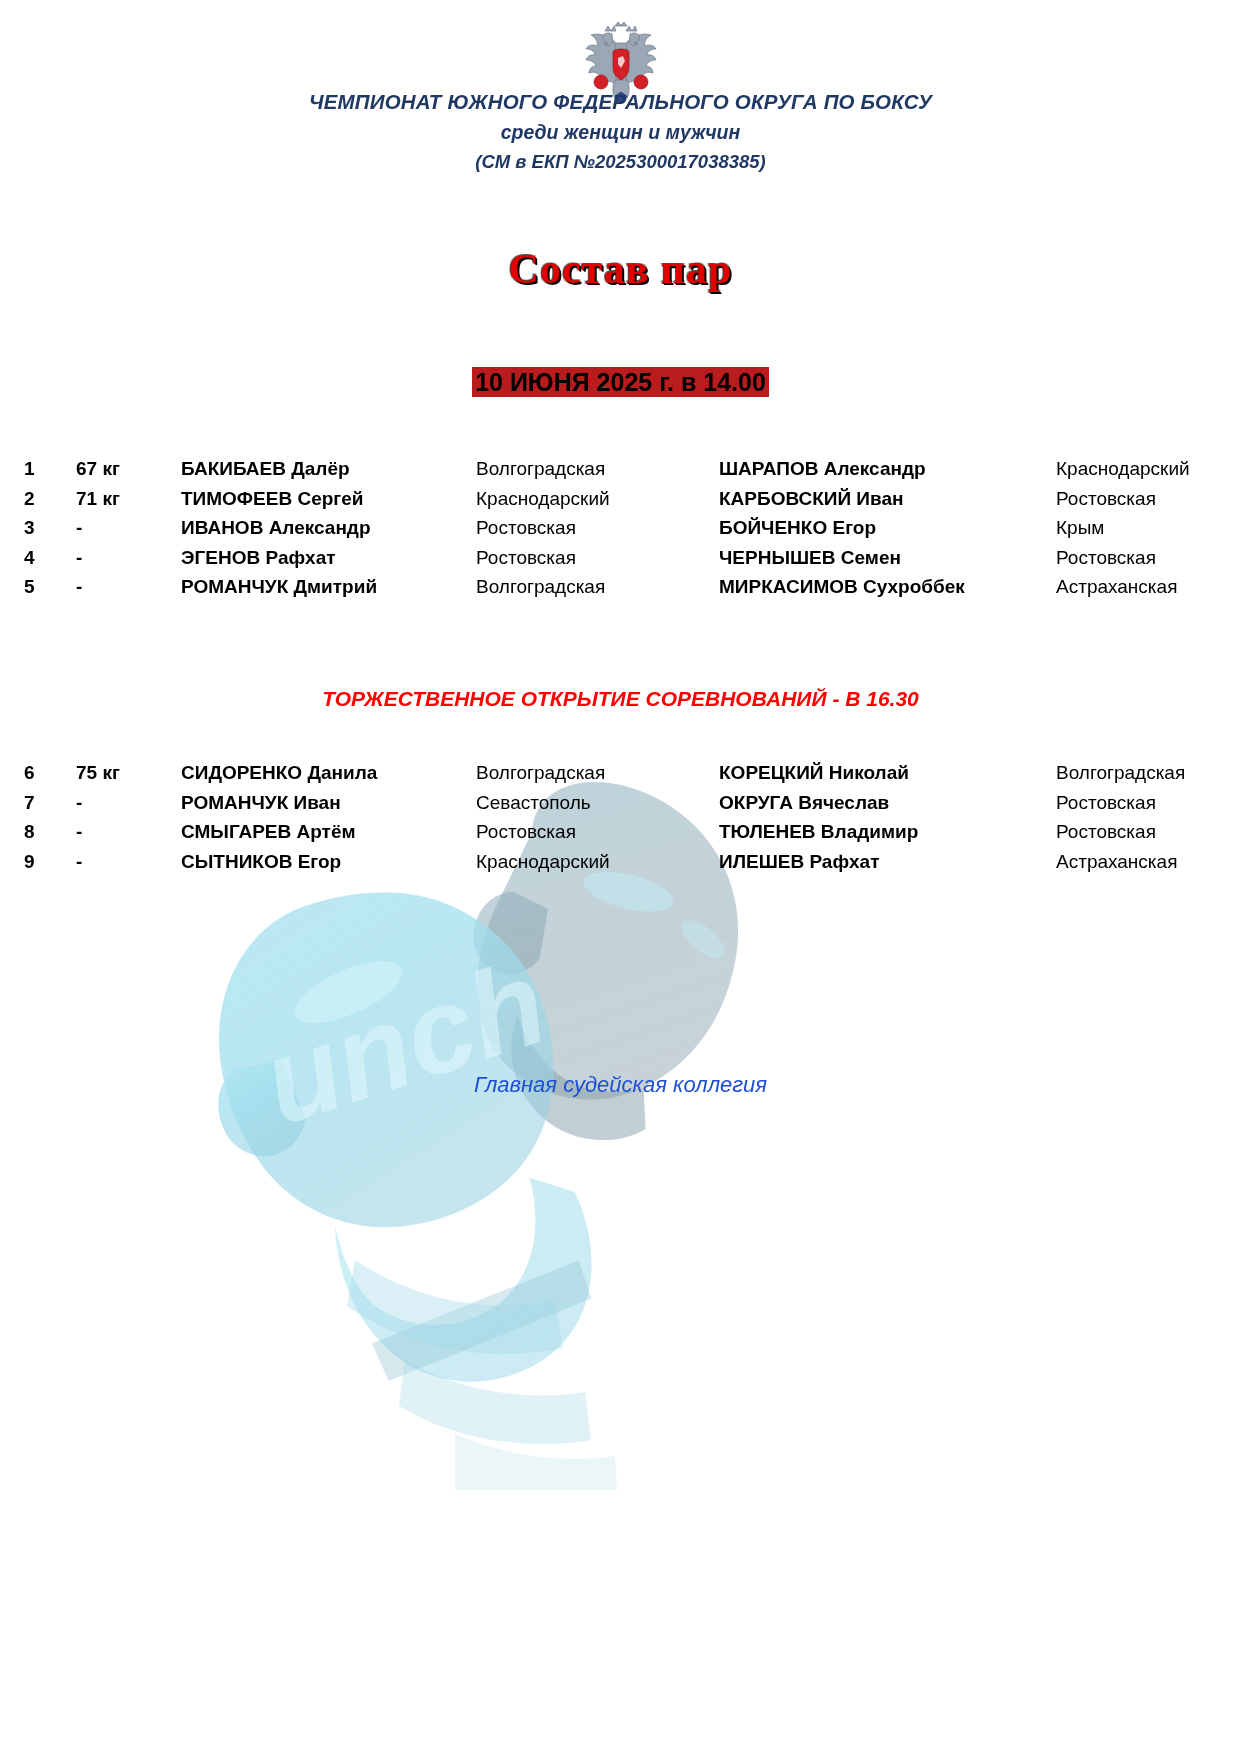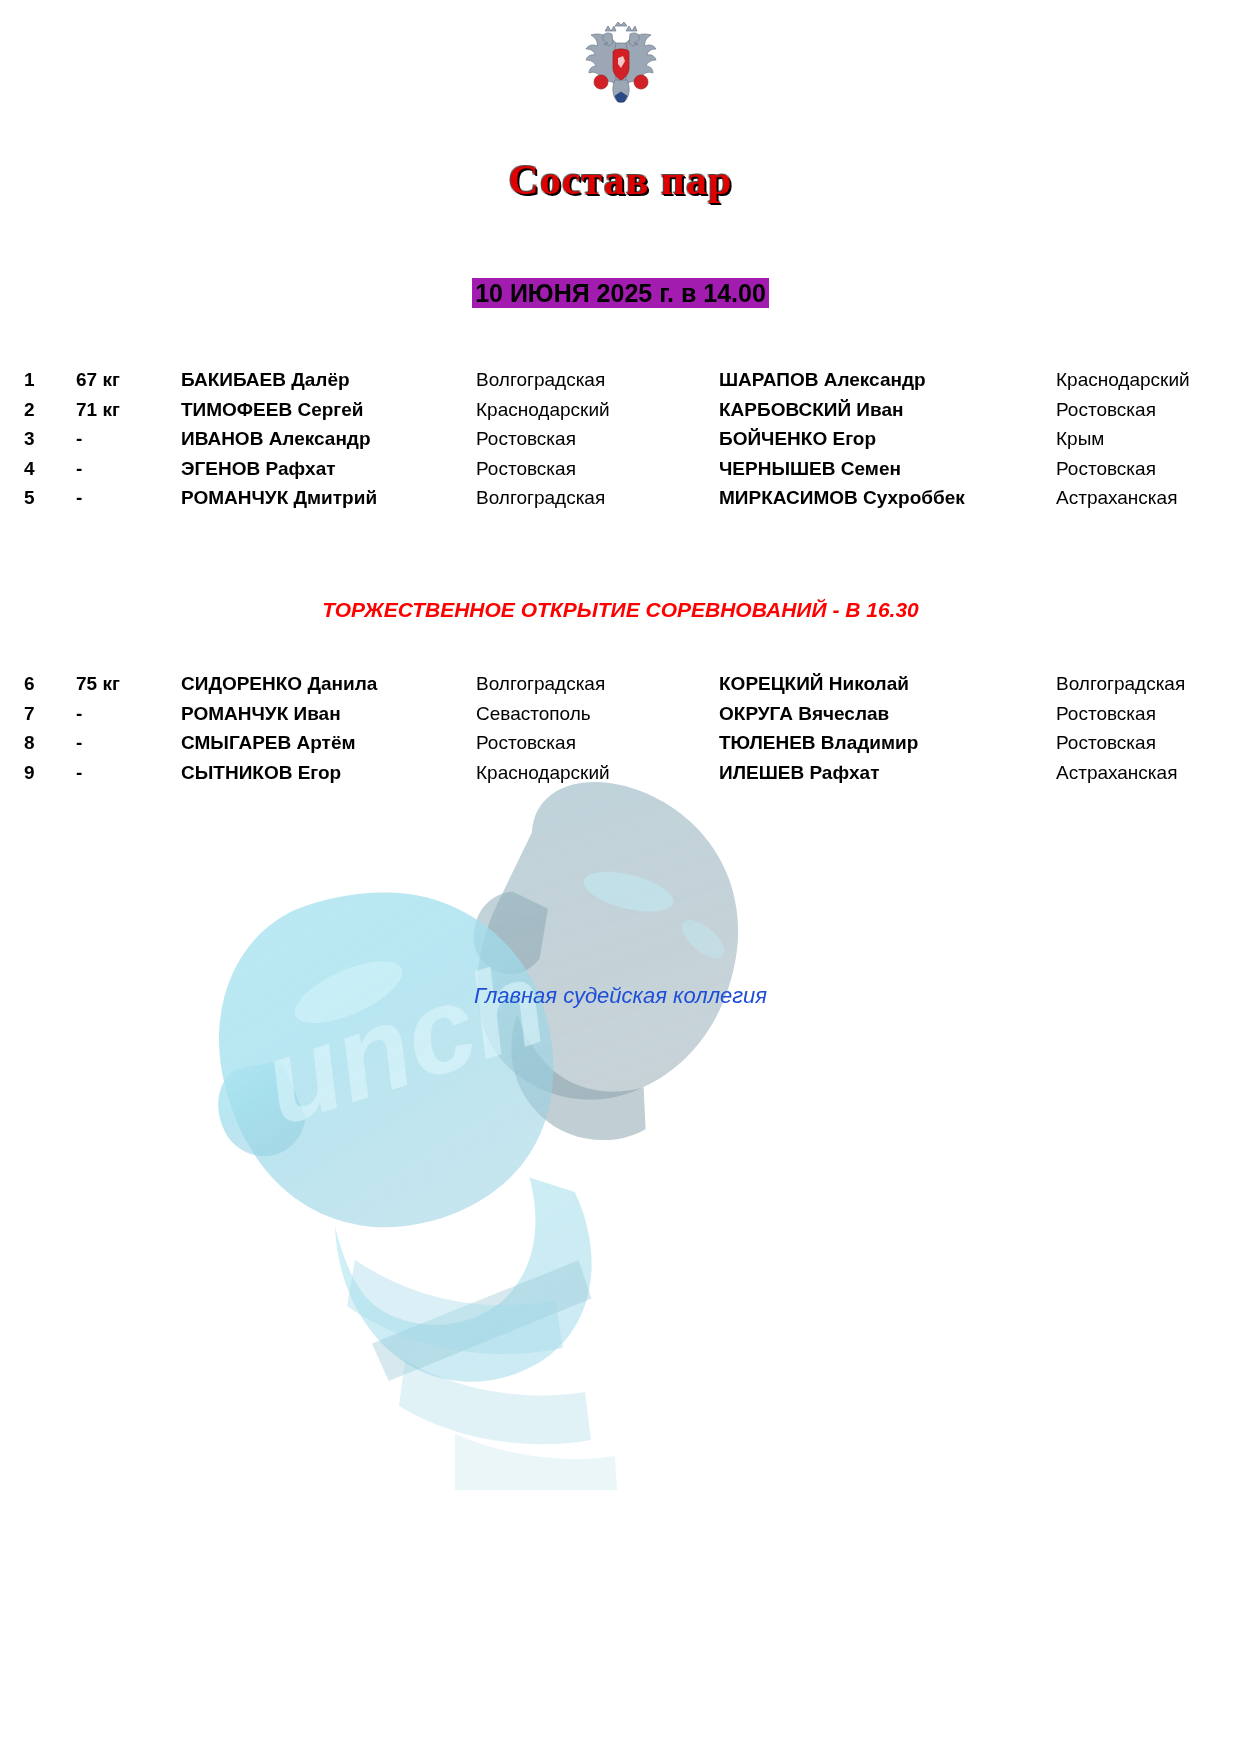--- a/index.html
+++ b/index.html
@@ -98,21 +98,21 @@
       -1px 1px 0 rgba(0,0,0,0.35);
     letter-spacing: 1px;
   }
 
   
   .session-heading {
     margin-top: 74px;
     text-align: center;
   }
   .session-heading .hl {
-    background: #a21caf;
+    background: #b91c1c;
     font-size: 25px;
     font-weight: bold;
     padding: 1px 3px;
     line-height: 1.25;
   }
 
   
   .bout-table {
     width: 100%;
     border-collapse: collapse;
@@ -253,20 +253,25 @@
 
         <path d="M34,36 L39,34 L41,39 L37,46 L34,42 Z" fill="#ffffff" opacity="0.75"></path>
 
         <circle cx="17" cy="60" r="7" fill="#D32027" stroke="#9B1B20" stroke-width="0.7"></circle>
         <circle cx="57" cy="60" r="7" fill="#D32027" stroke="#9B1B20" stroke-width="0.7"></circle>
 
         <path d="M31,74 L37,70 L43,74 L40,80 L34,80 Z" fill="#2B4A8B" stroke="#1c3160" stroke-width="0.6"></path>
       </svg>
     </div>
 
+    <div class="doc-header">
+      <div class="doc-title-main">ЧЕМПИОНАТ ЮЖНОГО ФЕДЕРАЛЬНОГО ОКРУГА ПО БОКСУ</div>
+      <div class="doc-title-sub">среди женщин и мужчин</div>
+      <div class="doc-title-ekp">(СМ в ЕКП №2025300017038385)</div>
+    </div>
 
 
     <div class="pairs-title">Состав пар</div>
 
     <div class="session-heading">
       <span class="hl">10 ИЮНЯ 2025 г. в 14.00</span>
     </div>
 
     <div class="table-block-1">
       <table class="bout-table">

